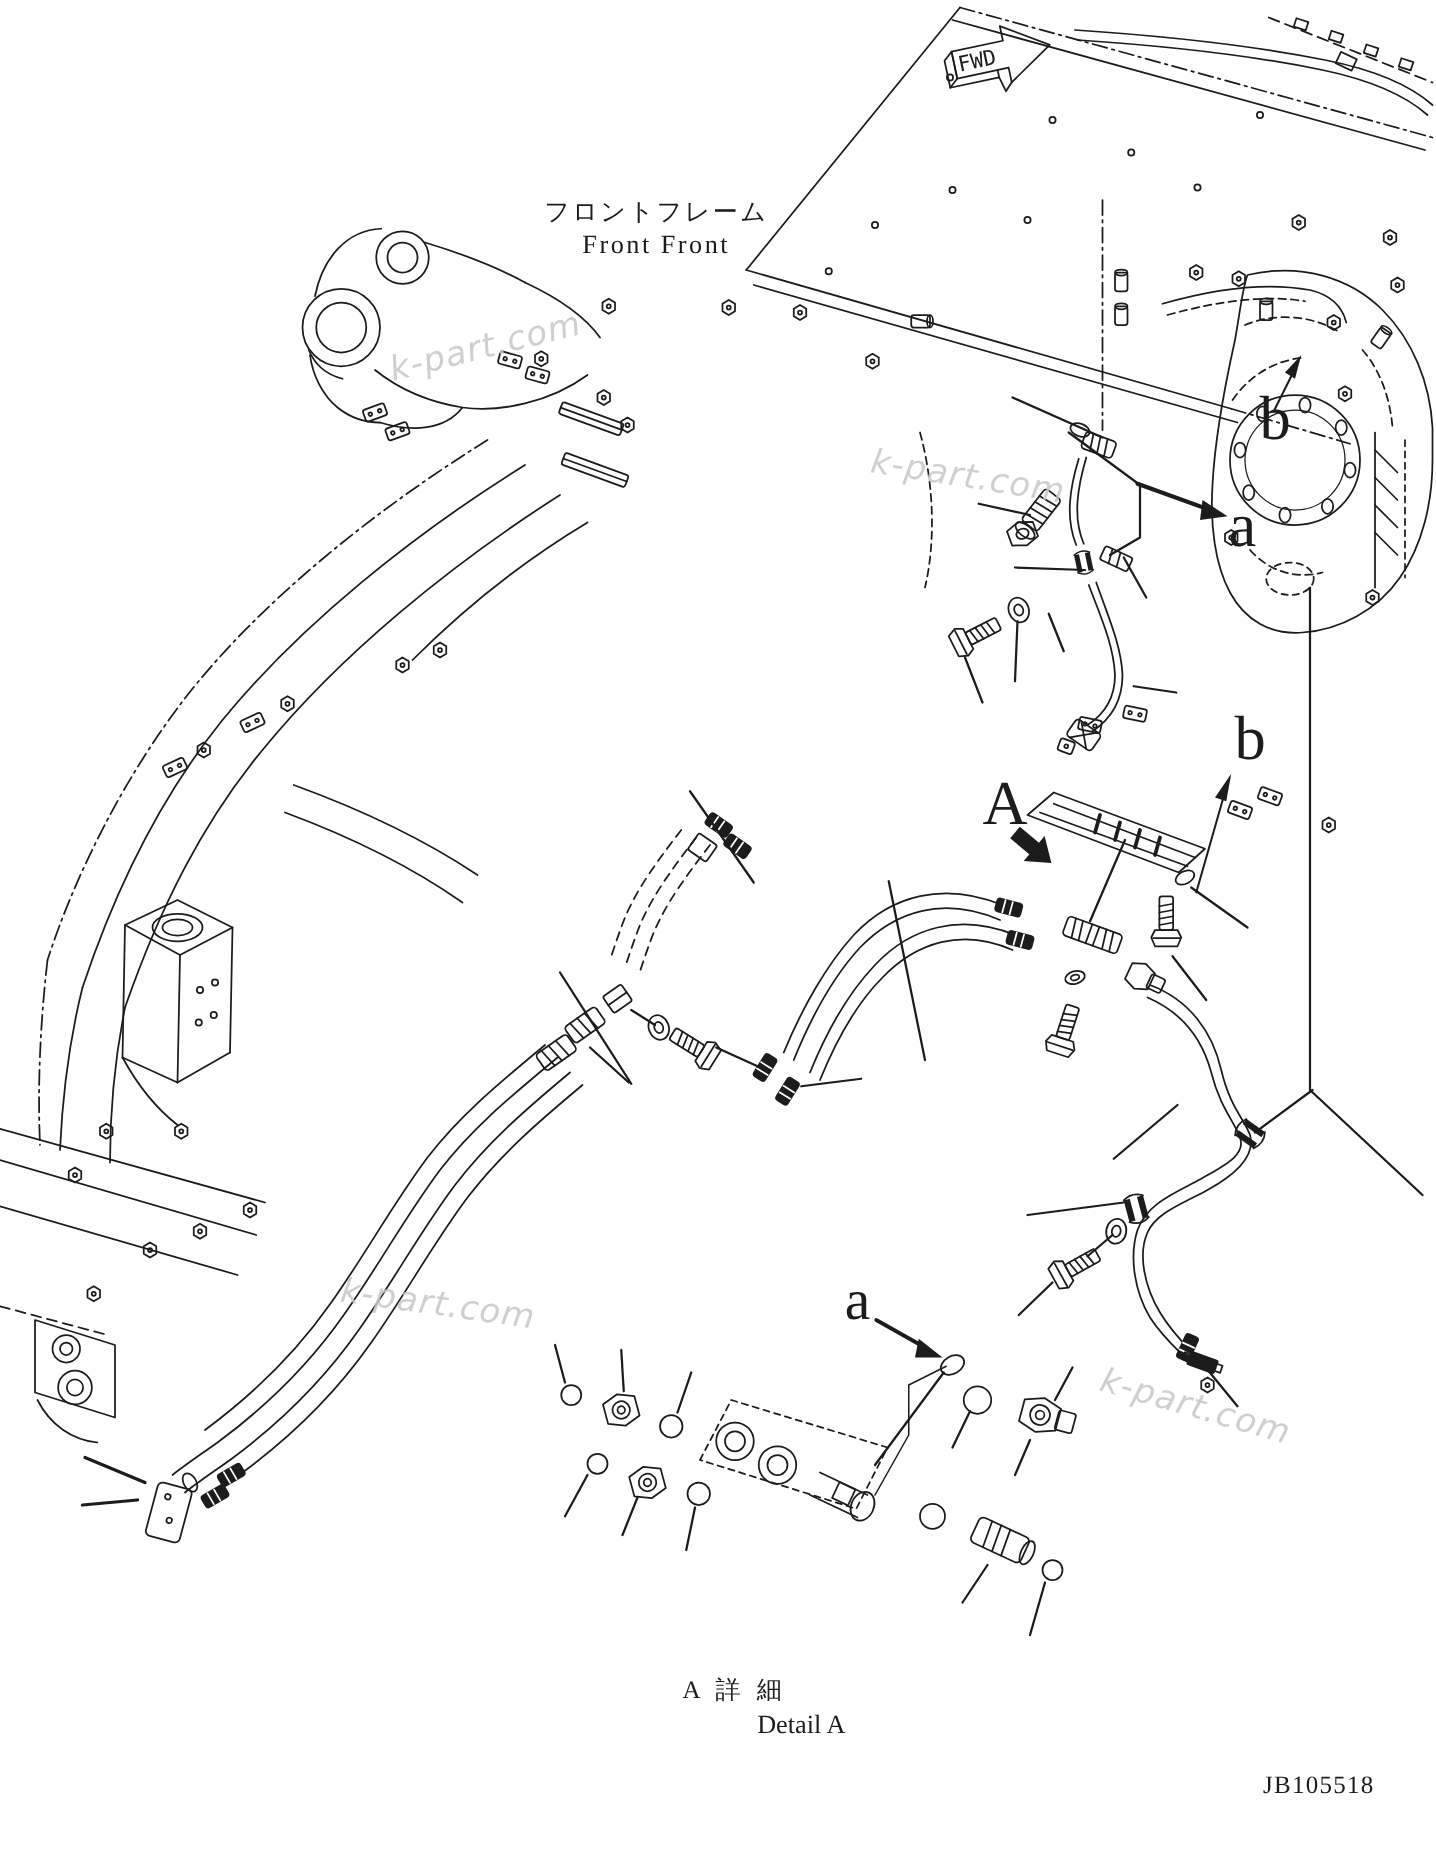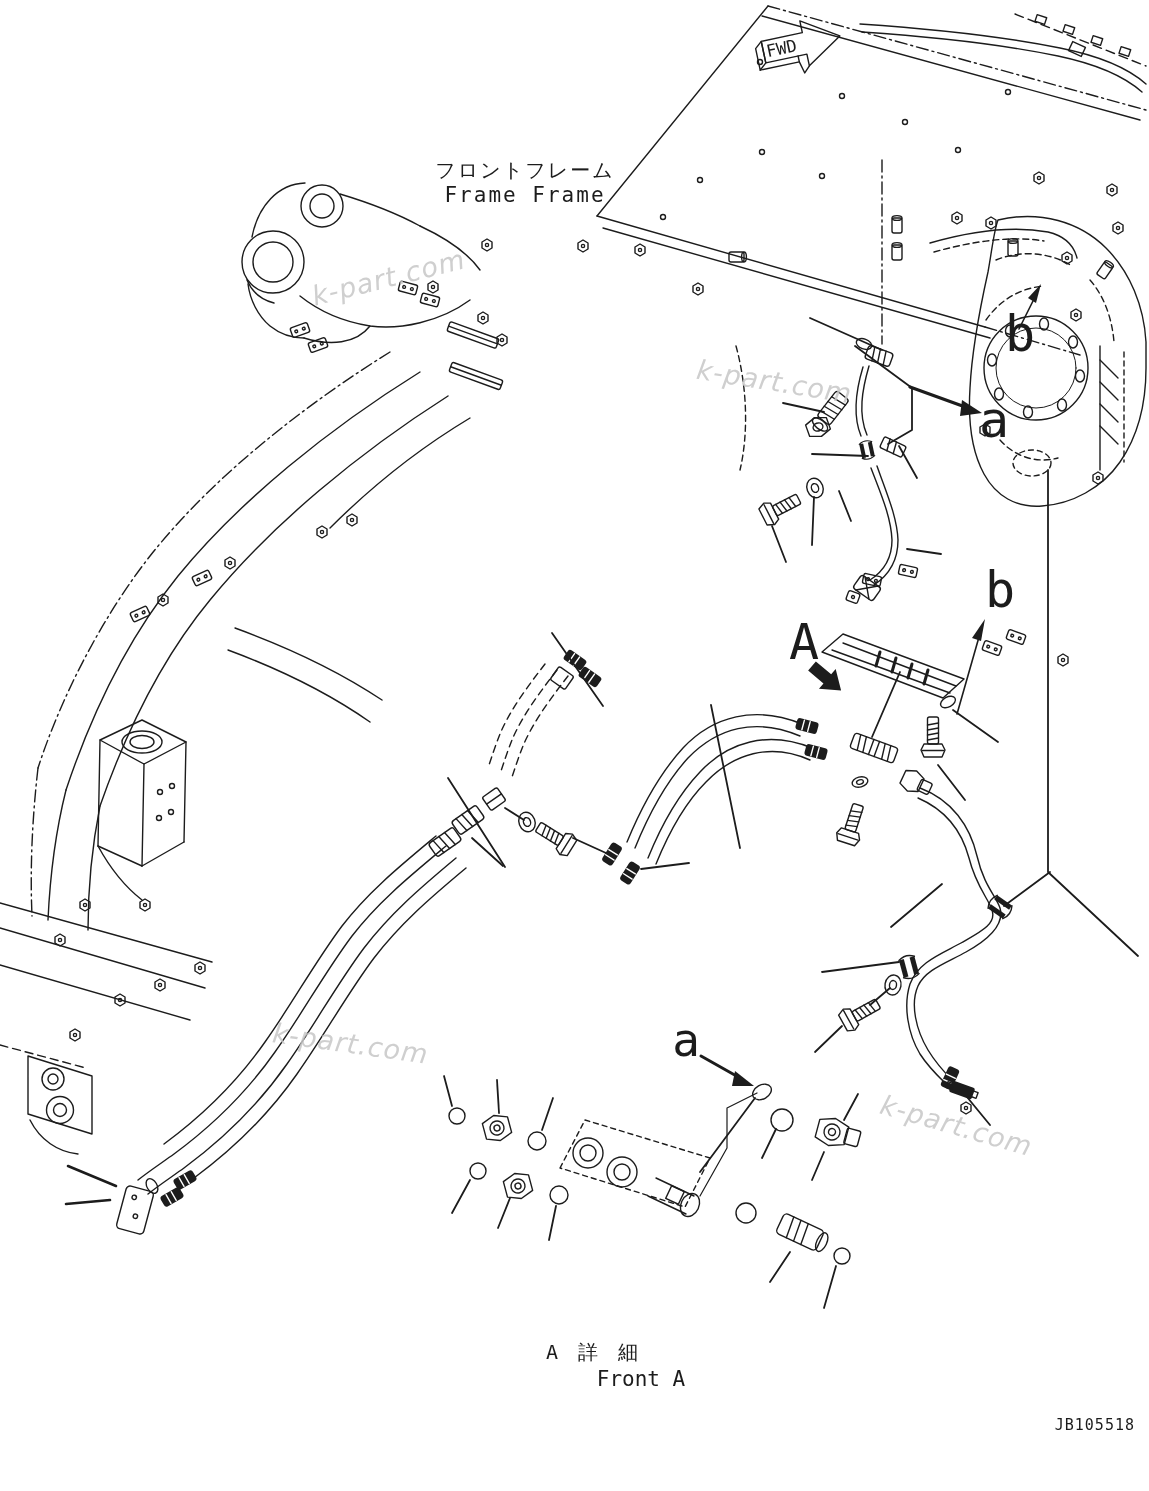--- a/index.html
+++ b/index.html
@@ -1,30 +1,30 @@
 <!DOCTYPE html>
 <html><head>
 <meta charset="utf-8">
 <style>
   html,body{margin:0;padding:0;background:#fff;}
   .page{position:relative;width:1149px;height:1491px;background:#ffffff;overflow:hidden;
         font-family:"DejaVu Sans Mono", monospace;color:#1c1c1c;}
   .page svg{position:absolute;left:0;top:0;}
-  .lbl{position:absolute;white-space:pre;line-height:1.05;}
+  .lbl{position:absolute;white-space:pre;line-height:1.05;font-family:Liberation Serif, serif;}
   .title-jp{left:420px;top:160px;width:210px;text-align:center;font-size:20px;letter-spacing:2px;}
   .title-en{left:420px;top:184px;width:210px;text-align:center;font-size:21px;letter-spacing:2px;}
   .view-letter{font-size:50px;width:46px;text-align:center;font-weight:400;}
   .lab-A{left:781px;top:616px;}
   .lab-a-top{left:971px;top:394px;}
   .lab-b-top{left:997px;top:308px;}
   .lab-b-mid{left:977px;top:564px;}
   .lab-a-bot{left:663px;top:1016px;font-size:46px;}
   .caption-jp{left:546px;top:1342px;width:190px;font-size:20px;letter-spacing:4px;}
   .caption-en{left:546px;top:1368px;width:190px;text-align:center;font-size:21px;}
-  .draw-no{left:975px;top:1418px;width:160px;text-align:right;font-size:15px;letter-spacing:1px;}
+  .draw-no{left:975px;top:1418px;width:160px;text-align:center;font-size:20px;letter-spacing:1px;}
   .wm{position:absolute;font-family:"DejaVu Sans", sans-serif;font-style:italic;
       font-size:27px;color:#c7c7c7;opacity:.85;letter-spacing:1px;}
   .wm1{left:310px;top:262px;transform:rotate(-14deg);}
   .wm2{left:696px;top:366px;transform:rotate(9deg);}
   .wm3{left:272px;top:1028px;transform:rotate(8deg);}
   .wm4{left:878px;top:1110px;transform:rotate(16deg);}
 </style>
 </head>
 <body>
 
@@ -482,29 +482,29 @@
   <g transform="translate(755,12) rotate(-12)">
     <path d="M0,30 L42,30 L42,18 L78,41 L42,64 L42,52 L0,52 Z"></path>
     <polygon points="0,30 -7,36 -7,58 0,52"></polygon>
     <polyline points="-7,58 33,58 33,52"></polyline>
     <polyline points="42,64 36,70 33,58"></polyline>
     <text x="3" y="47" font-family="DejaVu Sans Mono, monospace" font-size="17" fill="#1c1c1c" stroke="none">FWD</text>
   </g>
 </svg>
 
   <div class="lbl title-jp">フロントフレーム</div>
-  <div class="lbl title-en">Frame Frame</div>
+  <div class="lbl title-en">Front Front</div>
 
   <div class="lbl view-letter lab-A">A</div>
   <div class="lbl view-letter lab-a-top">a</div>
   <div class="lbl view-letter lab-b-top">b</div>
   <div class="lbl view-letter lab-b-mid">b</div>
   <div class="lbl view-letter lab-a-bot">a</div>
 
   <div class="wm wm1">k-part.com</div>
   <div class="wm wm2">k-part.com</div>
   <div class="wm wm3">k-part.com</div>
   <div class="wm wm4">k-part.com</div>
 
   <div class="lbl caption-jp">A 詳 細</div>
-  <div class="lbl caption-en">Front A</div>
+  <div class="lbl caption-en">Detail A</div>
   <div class="lbl draw-no">JB105518</div>
 </div>
 
 </body></html>

